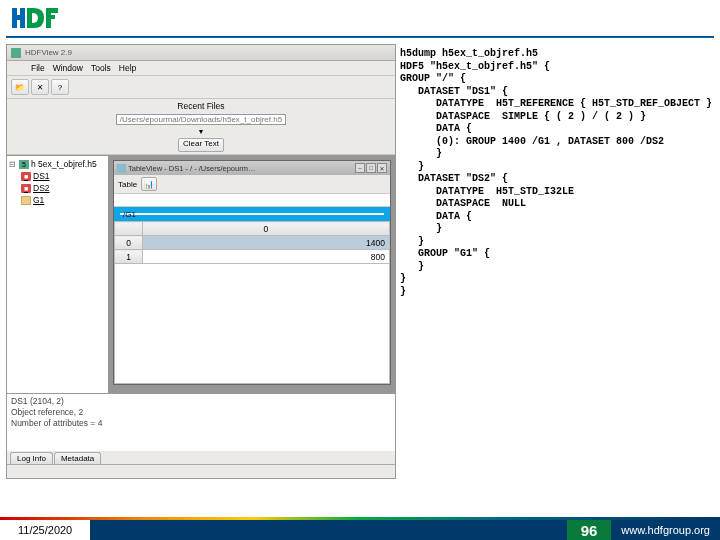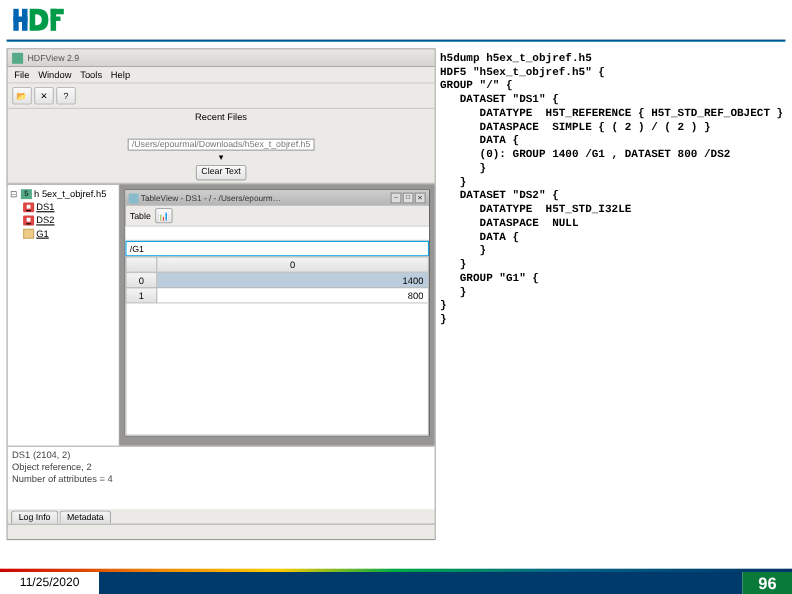--- a/index.html
+++ b/index.html
@@ -9,46 +9,46 @@
   .logo { display: flex; align-items: center; }
   .logo-img { width: 48px; height: 28px; }
   .title { font-size: 24px; font-family: Arial; margin-left: 100px; color: #000; }
   .header-line { height: 2px; background: linear-gradient(to bottom, #003a6b, #0080c0); margin: 0 6px 4px 6px; }
   
   .content { display: flex; padding: 2px 6px; gap: 2px; }
   
   .hdfview { width: 408px; border: 1px solid #999; background: #eceae6; }
   .win-title { background: linear-gradient(#e8e6e2, #d6d4d0); height: 16px; display: flex; align-items: center; padding: 0 4px; font-size: 8px; color: #555; border-bottom: 1px solid #aaa; }
   .win-title .wt-icon { width: 10px; height: 10px; background: #5a8; margin-right: 4px; }
-  .menubar { display: flex; gap: 8px; padding: 2px 6px; font-size: 8.5px; background: #eceae6; border-bottom: 1px solid #c8c6c2; }
+  .menubar { display: flex; gap: 8px; padding: 2px 24px; font-size: 8.5px; background: #eceae6; border-bottom: 1px solid #c8c6c2; }
   .menubar span { cursor: default; }
   .toolbar { display: flex; gap: 2px; padding: 3px 4px; background: #eceae6; border-bottom: 1px solid #c8c6c2; }
   .tb-btn { width: 18px; height: 16px; border: 1px solid #bbb; background: linear-gradient(#fafafa, #e4e4e4); border-radius: 2px; display: flex; align-items: center; justify-content: center; font-size: 8px; }
   .recent-row { display: flex; align-items: center; padding: 2px 4px; background: #eceae6; border-bottom: 1px solid #c8c6c2; font-size: 8.5px; gap: 3px; flex-direction: column; }
-  .recent-input { flex: 1; height: 14px; border: 1px solid #999; background: #fff; font-size: 8px; padding: 0 3px; color: #777; overflow: hidden; white-space: nowrap; margin-top: 12px; }
+  .recent-input { flex: 1; height: 14px; border: 1px solid #999; background: #fff; font-size: 8px; padding: 0 3px; color: #777; overflow: hidden; white-space: nowrap; }
   .clear-btn { height: 14px; font-size: 8px; padding: 0 4px; border: 1px solid #aaa; background: linear-gradient(#fafafa, #e4e4e4); border-radius: 2px; }
   
   .hdfview-body { display: flex; height: 238px; border-top: 1px solid #999; }
   .tree-panel { width: 102px; border-right: 1px solid #999; background: #fff; font-size: 8.5px; padding: 2px; }
   .tree-root { display: flex; align-items: center; gap: 2px; padding: 1px 0; }
   .tree-item { display: flex; align-items: center; gap: 2px; padding: 1px 0 1px 12px; text-decoration: underline; }
   .tree-icon { width: 10px; height: 9px; display: inline-flex; align-items: center; justify-content: center; font-size: 7px; }
   .ds-icon { background: #d44; color: #fff; border-radius: 1px; }
   .grp-icon { background: #ec8; border: 1px solid #ca6; }
   .expand-icon { width: 8px; font-size: 8px; color: #666; }
   
   .mdi-area { flex: 1; background: #989694; position: relative; padding: 4px; }
   .table-win { background: #eceae6; border: 1px solid #666; width: 100%; }
   .table-win-title { background: linear-gradient(#cecece, #b4b4b4); height: 14px; display: flex; align-items: center; padding: 0 3px; font-size: 7.5px; color: #333; white-space: nowrap; overflow: hidden; justify-content: space-between; }
   .twt-btns { display: flex; gap: 1px; }
   .twt-btn { width: 10px; height: 10px; border: 1px solid #888; background: #ddd; font-size: 6px; display: flex; align-items: center; justify-content: center; }
   .table-toolbar { display: flex; gap: 4px; padding: 2px 4px; font-size: 8px; align-items: center; }
   .tt-btn { width: 16px; height: 14px; border: 1px solid #aaa; background: linear-gradient(#fafafa, #e4e4e4); border-radius: 2px; display: flex; align-items: center; justify-content: center; }
   .pagin { height: 14px; background: #fff; border-top: 1px solid #ccc; border-bottom: 1px solid #ccc; }
-  .cell-display { height: 14px; background: #fff; border: 1px solid #0ea5e9; margin: 0; font-size: 8px; padding: 1px 3px; display: flex; align-items: center; text-align: center; }
+  .cell-display { height: 14px; background: #fff; border: 6px solid #0ea5e9; margin: 0; font-size: 8px; padding: 1px 3px; display: flex; align-items: center; text-align: center; }
   .data-table { width: 100%; border-collapse: collapse; font-size: 8.5px; }
   .data-table th, .data-table td { border: 1px solid #bbb; padding: 1px 4px; height: 14px; text-align: right; }
   .data-table th { background: linear-gradient(#f4f4f4, #e0e0e0); text-align: center; font-weight: normal; }
   .data-table .row-head { background: linear-gradient(#f4f4f4, #e0e0e0); text-align: center; width: 28px; }
   .data-table .sel { background: #bcd; }
   .data-table td { background: #fff; }
   .table-blank { height: 120px; background: #fff; border: 1px solid #bbb; border-top: none; }
   
   .info-panel { height: 58px; border-top: 1px solid #999; background: #fff; padding: 2px 4px; font-size: 8.5px; line-height: 1.3; color: #444; }
   .tabs-row { display: flex; gap: 1px; padding: 1px 3px 0 3px; background: #eceae6; }
@@ -210,14 +210,15 @@
 }
 }</div>
 </div>
 
 <div class="footer">
   <div class="footer-bar"></div>
   <div class="footer-row">
     <div class="footer-date">11/25/2020</div>
     <div class="footer-spacer"></div>
     <div class="footer-page">96</div>
+    <div class="footer-url">www.hdfgroup.org</div>
   </div>
 </div>
 
 </body></html>

